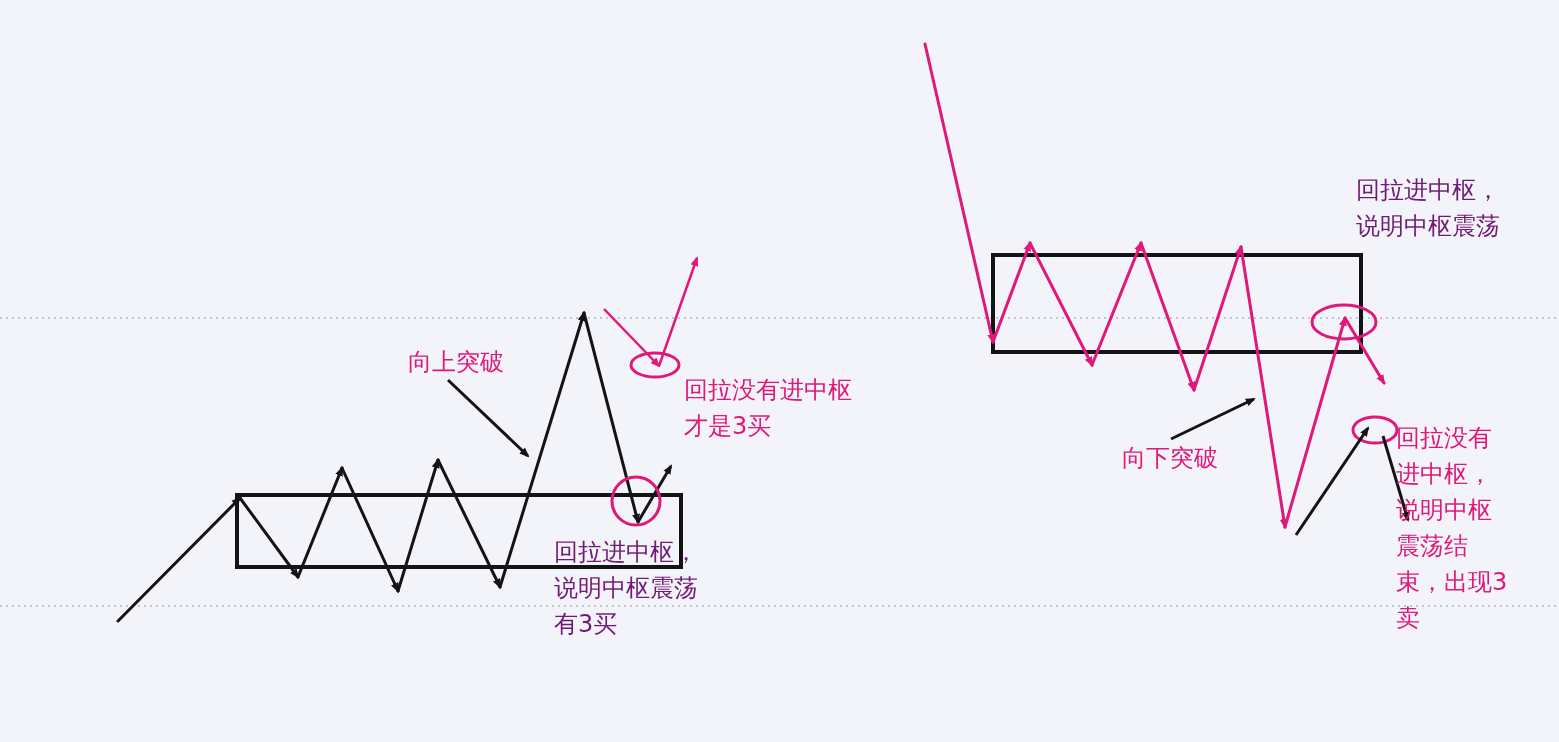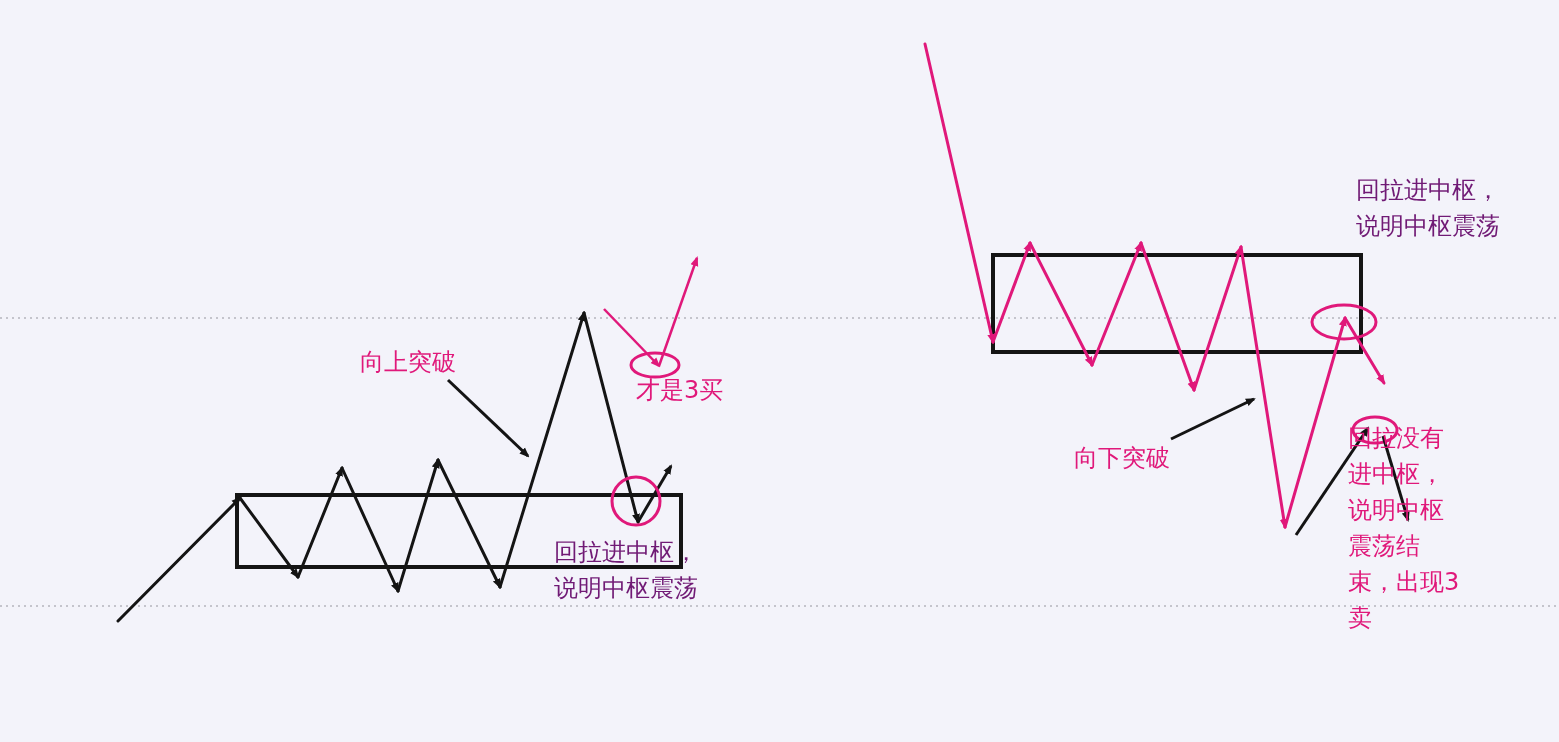--- a/index.html
+++ b/index.html
@@ -21,21 +21,21 @@
       height: 742px;
     }
     .label {
       position: absolute;
       font-size: 24px;
       line-height: 36px;
       white-space: pre;
       font-weight: 500;
       letter-spacing: 0px;
     }
-    .label.pink { color: #e0187a; }
+    .label.pink { color: #e0187a; margin-left: 48px; }
     .label.black { color: #701a75; }
     .label span { display: block; }
   </style>
 </head>
 <body>
 
 <svg id="canvas" xmlns="http://www.w3.org/2000/svg" width="1559" height="742" viewBox="0 0 1559 742">
   <defs>
     <marker id="arrow-black" markerWidth="10" markerHeight="10" refX="8" refY="5" orient="auto" markerUnits="userSpaceOnUse">
       <path d="M0,1 L10,5 L0,9 z" fill="#141414"></path>
@@ -78,18 +78,18 @@
       <line x1="1345" y1="318" x2="1384" y2="383" stroke="#e0187a" stroke-width="3" marker-end="url(#arrow-pink)" stroke-linecap="round"></line>
       <ellipse cx="1344" cy="322" rx="32" ry="17" fill="none" stroke="#e0187a" stroke-width="3"></ellipse>
       <ellipse cx="1375" cy="430" rx="22" ry="13" fill="none" stroke="#e0187a" stroke-width="3"></ellipse>
       <line x1="1296" y1="535" x2="1368" y2="428" stroke="#141414" stroke-width="3" marker-end="url(#arrow-black)"></line>
       <line x1="1383" y1="436" x2="1408" y2="520" stroke="#141414" stroke-width="3" marker-end="url(#arrow-black)"></line>
       <line x1="1171" y1="439" x2="1254" y2="399" stroke="#141414" stroke-width="3" marker-end="url(#arrow-black)"></line>
     </g>
 </svg>
 
 <div class="label pink" id="lbl-left-breakout" style="left: 360px; top: 344px;"><span>向上突破</span></div>
-<div class="label pink" id="lbl-left-nopull" style="left: 636px; top: 372px;"><span>才是3买</span></div>
-<div class="label black" id="lbl-left-pull" style="left: 554px; top: 534px;"><span>回拉进中枢，</span><span>说明中枢震荡</span></div>
+<div class="label pink" id="lbl-left-nopull" style="left: 636px; top: 372px;"><span>回拉没有进中枢</span><span>才是3买</span></div>
+<div class="label black" id="lbl-left-pull" style="left: 554px; top: 534px;"><span>回拉进中枢，</span><span>说明中枢震荡</span><span>有3买</span></div>
 
 <div class="label black" id="lbl-right-pull" style="left: 1356px; top: 172px;"><span>回拉进中枢，</span><span>说明中枢震荡</span></div>
 <div class="label pink" id="lbl-right-breakdown" style="left: 1074px; top: 440px;"><span>向下突破</span></div>
 <div class="label pink" id="lbl-right-nopull" style="left: 1348px; top: 420px;"><span>回拉没有</span><span>进中枢，</span><span>说明中枢</span><span>震荡结</span><span>束，出现3</span><span>卖</span></div>
 
 </body></html>

